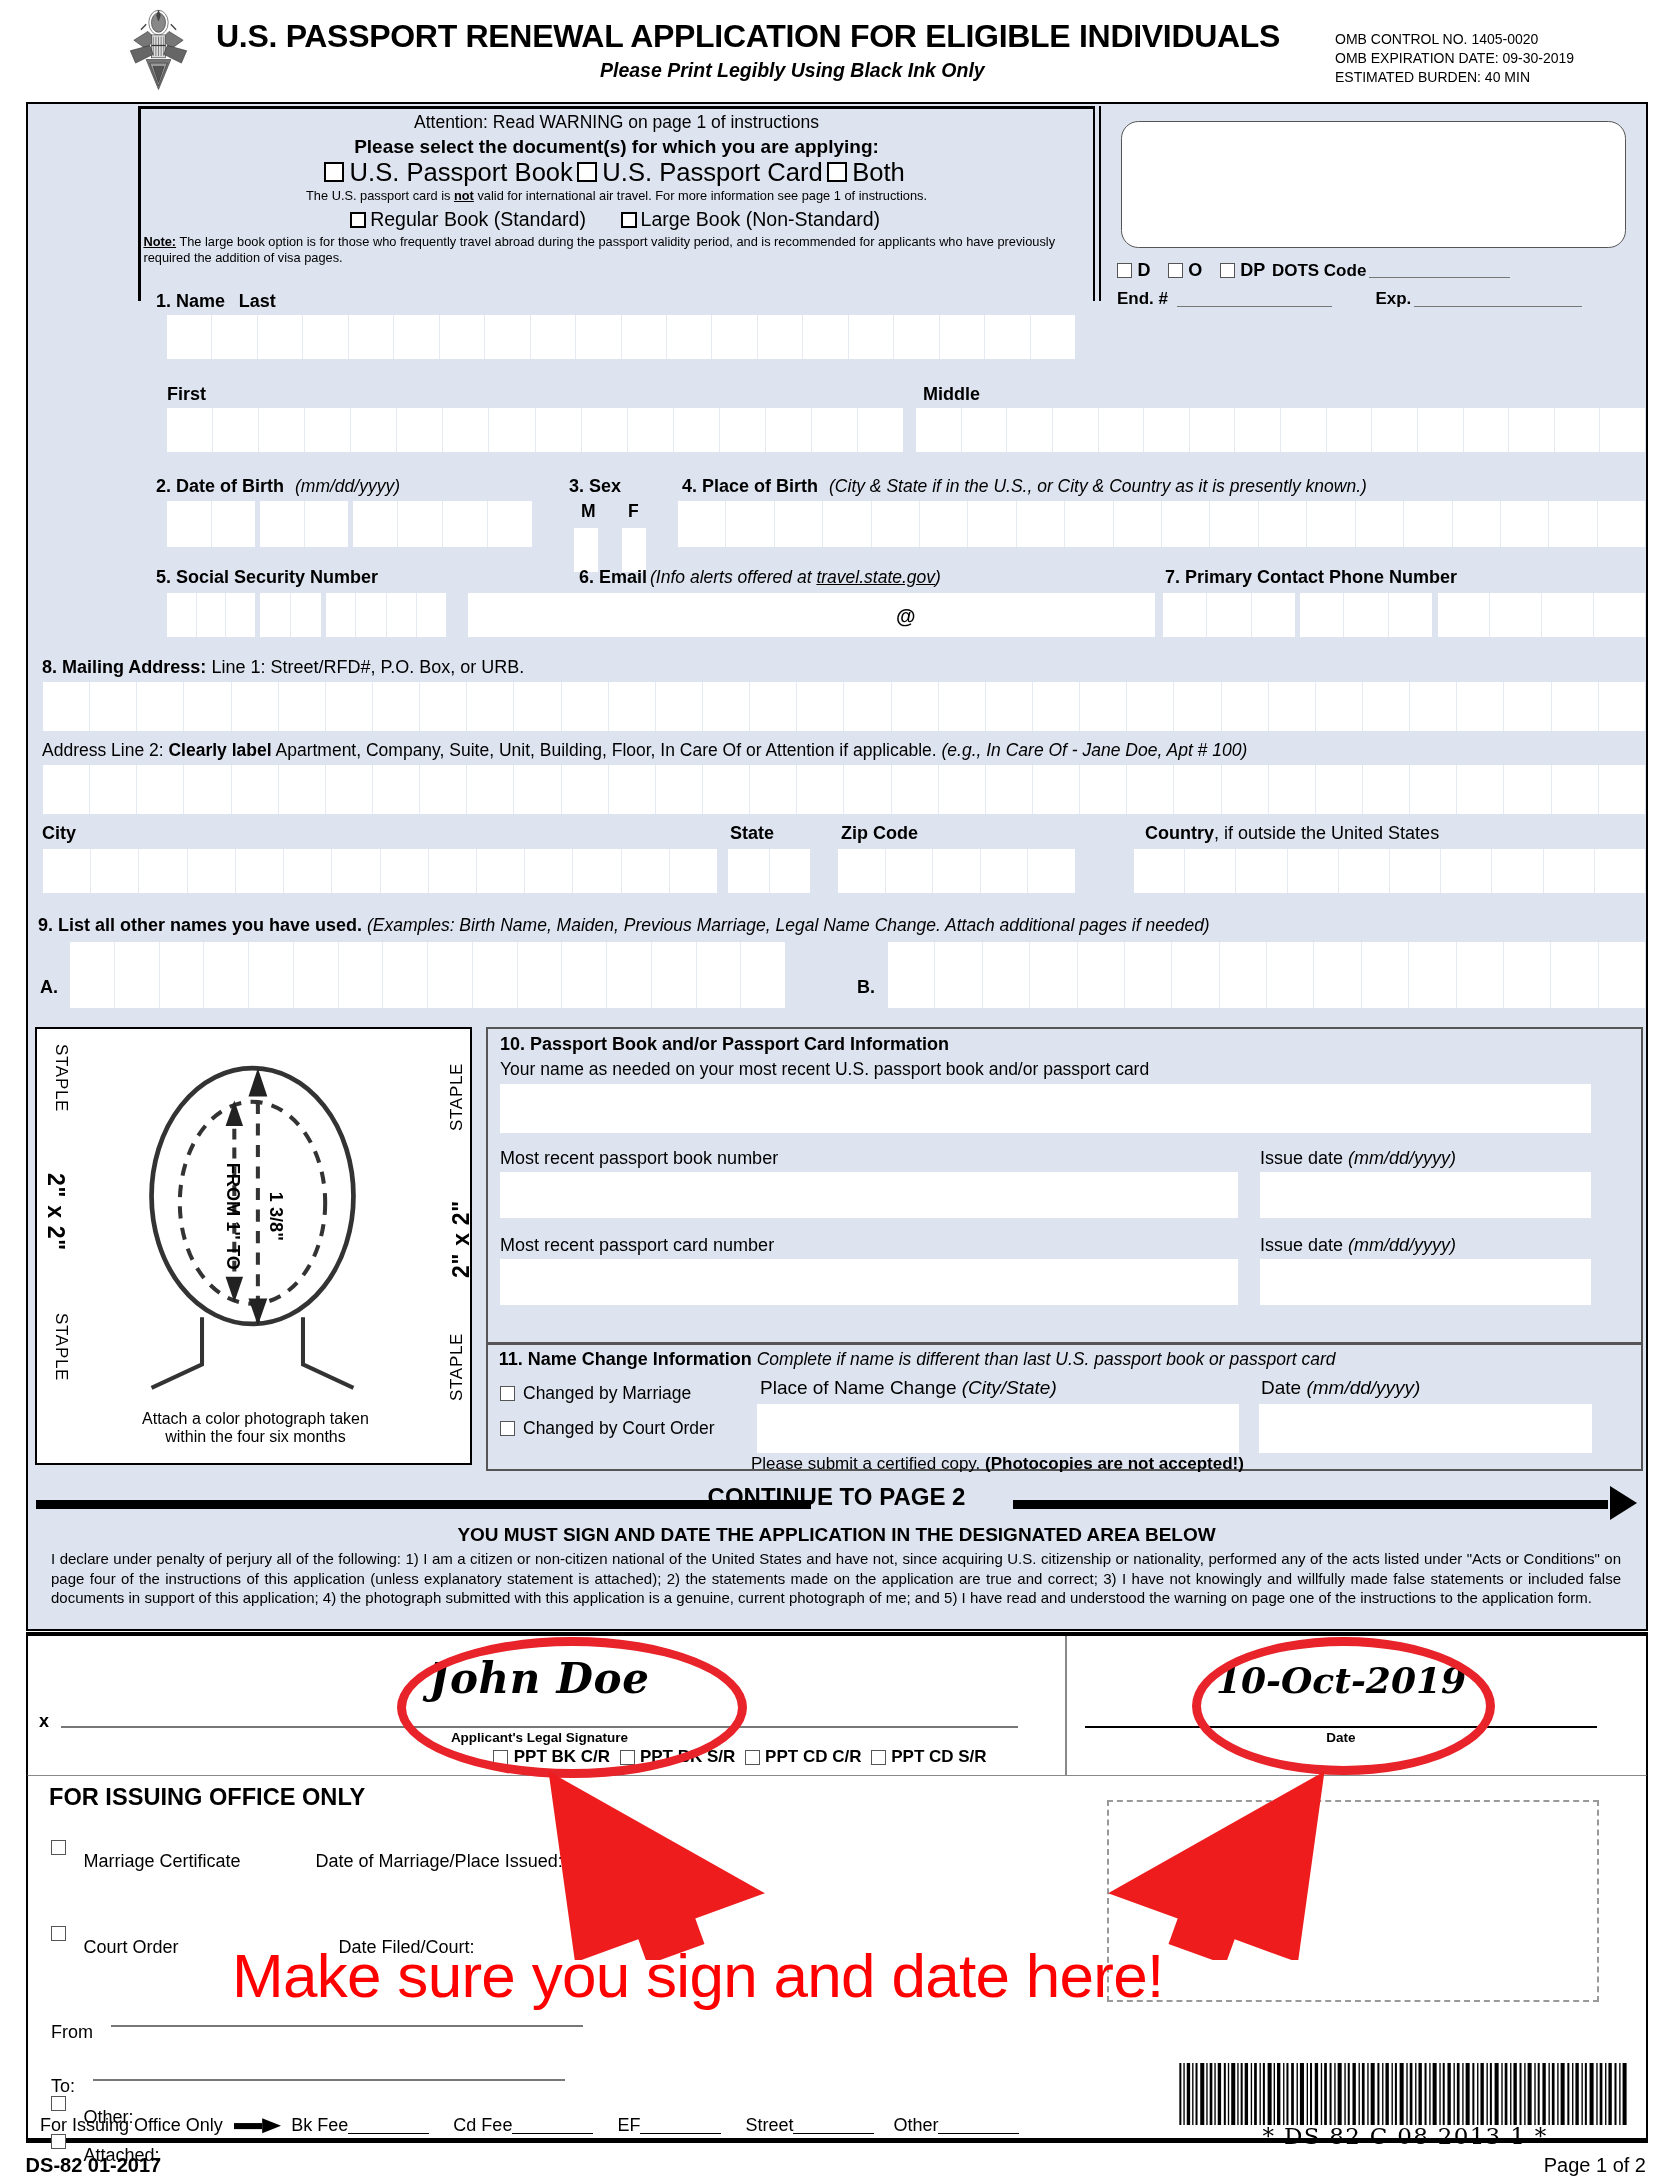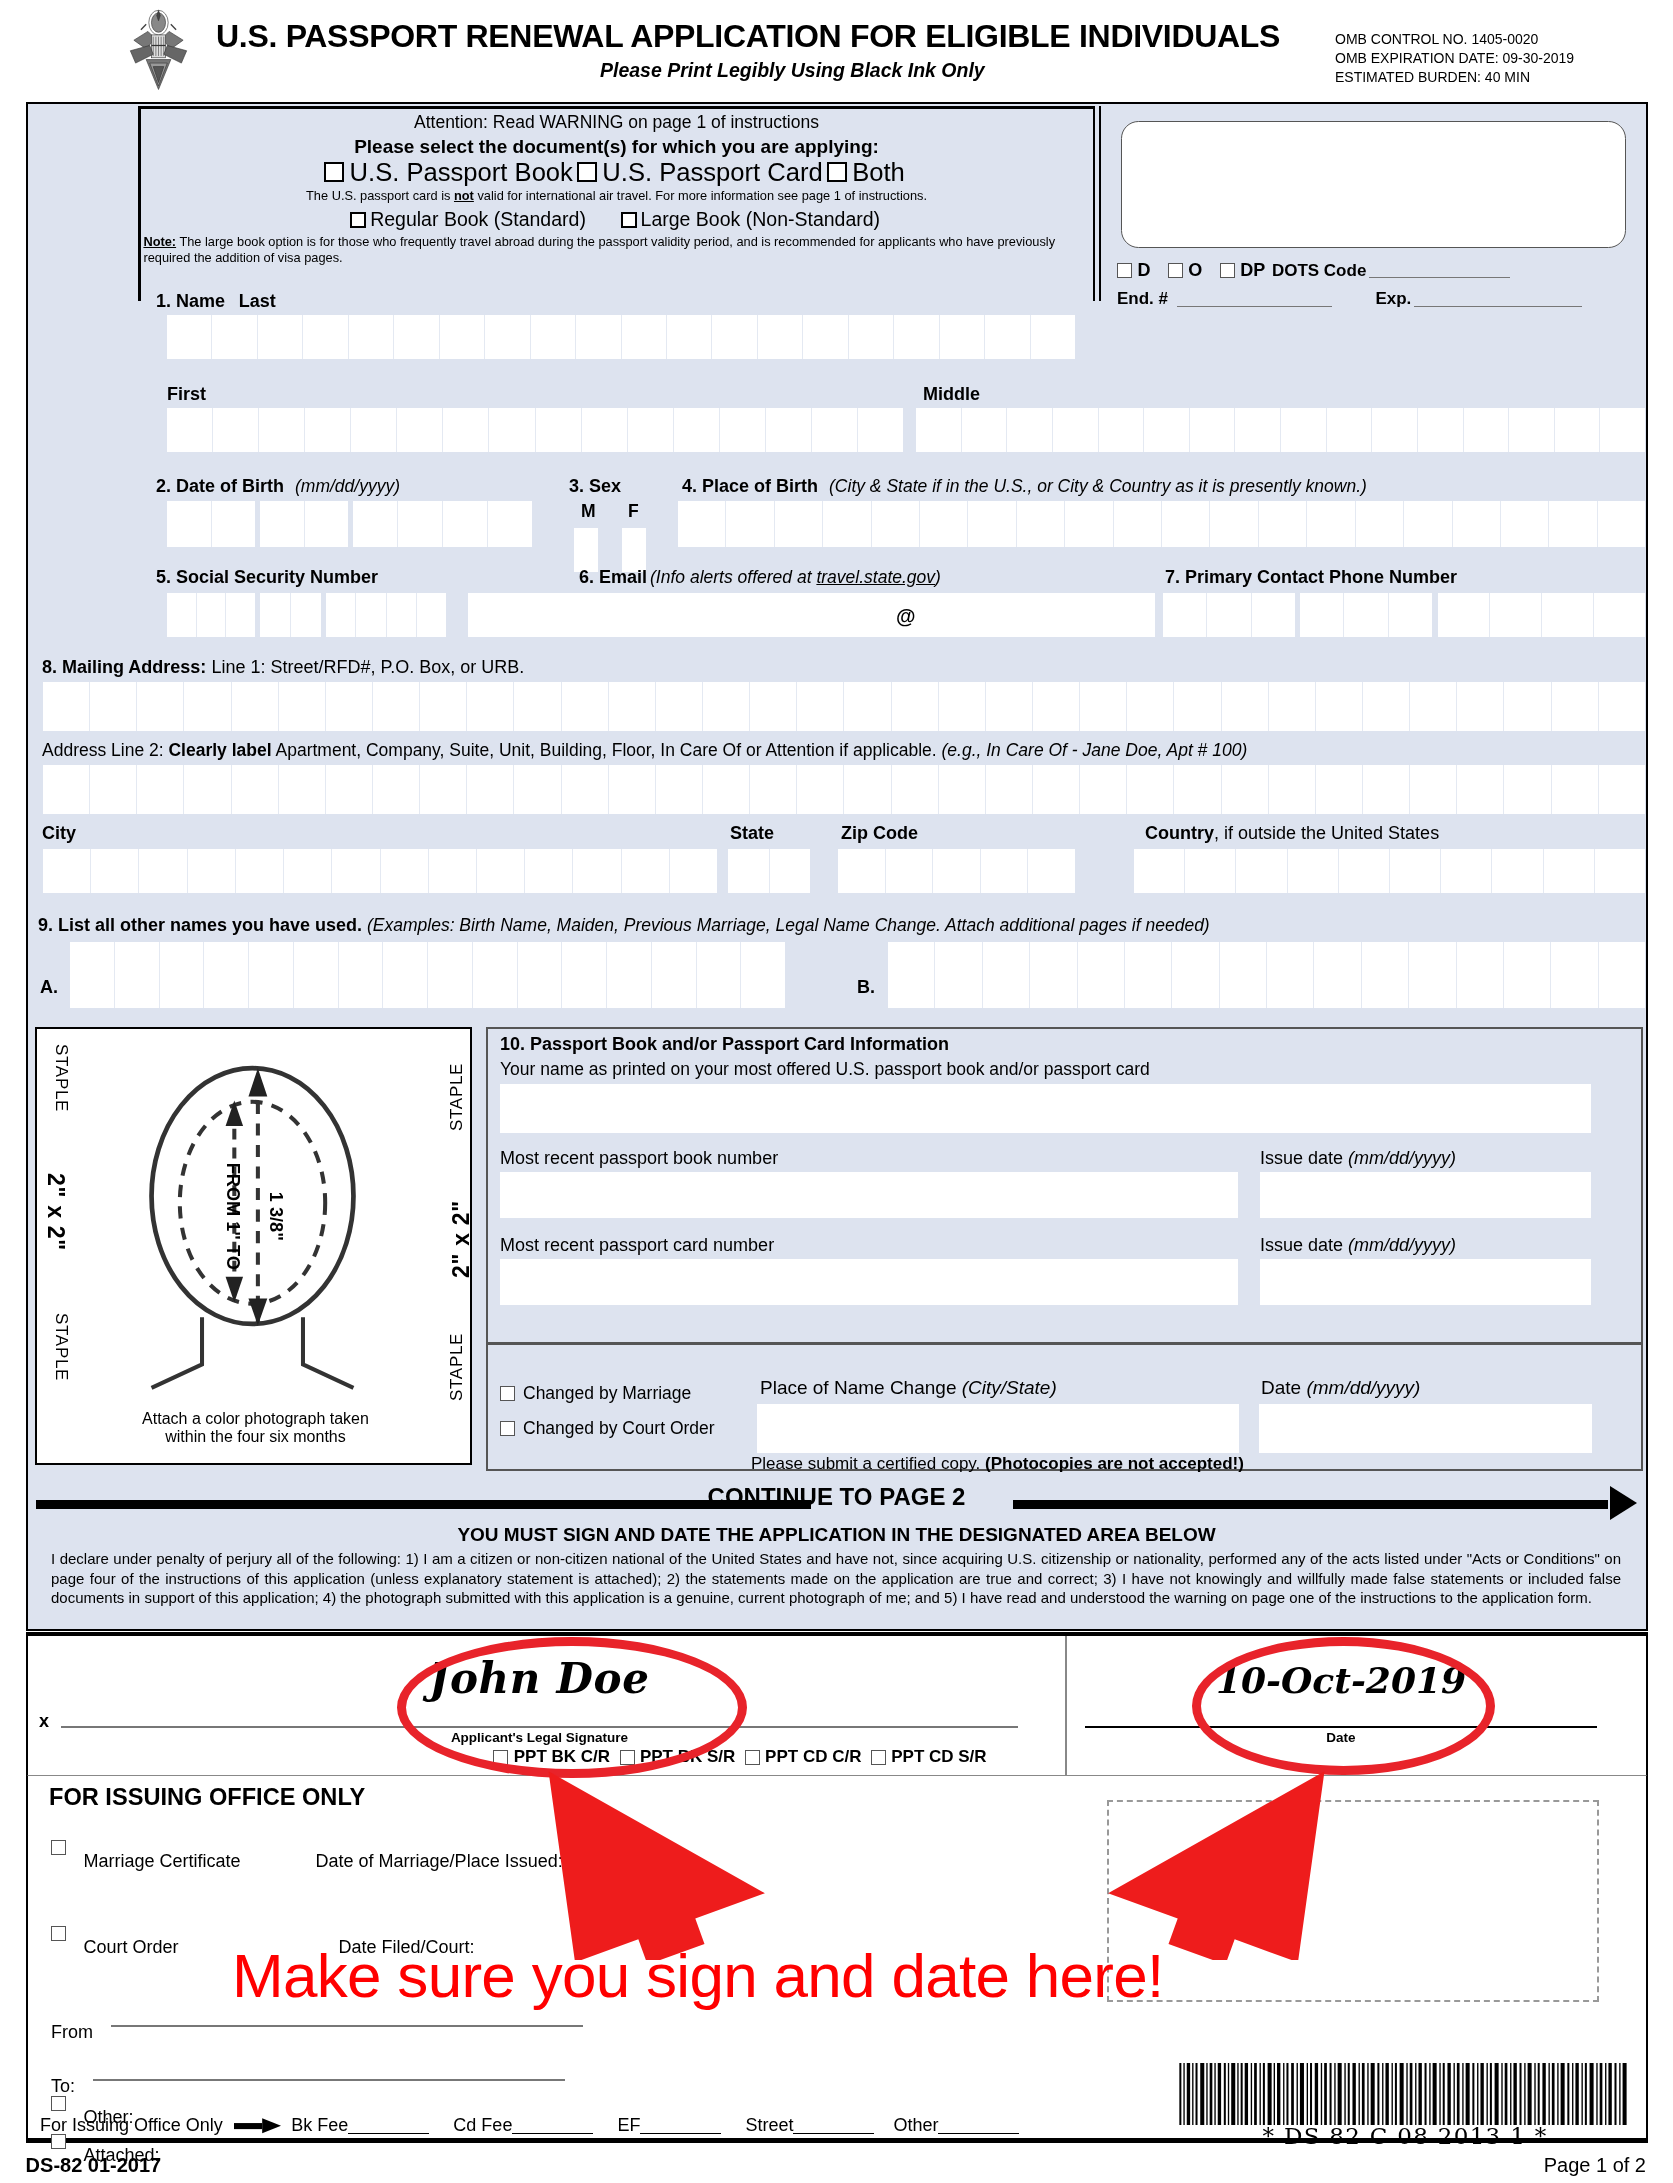--- a/index.html
+++ b/index.html
@@ -586,41 +586,44 @@
     </svg>
 
     <div class="attachtxt">
       <span>Attach a color photograph taken</span><br>
       <span>within the four six months</span>
     </div>
   </div>
 
   <div class="s10">
     <div style="position:absolute;left:12px;top:5.4px;" class="lbl">10. Passport Book and/or Passport Card Information</div>
-    <div style="position:absolute;left:12px;top:30px;font-size:17.5px;">Your name as printed on your most offered U.S. passport book and/or passport card</div>
+    <div style="position:absolute;left:12px;top:30px;font-size:17.5px;">Your name as needed on your most recent U.S. passport book and/or passport card</div>
     <div class="plain" style="position:absolute;left:12px;top:55px;width:1091px;height:49px;"></div>
 
     <div style="position:absolute;left:12px;top:119px;font-size:18px;">Most recent passport book number</div>
     <div style="position:absolute;left:772px;top:119px;font-size:18px;">
       <span>Issue date</span>
       <span style="font-style:italic;">(mm/dd/yyyy)</span>
     </div>
     <div class="plain" style="position:absolute;left:12px;top:143px;width:738px;height:46px;"></div>
     <div class="plain" style="position:absolute;left:772px;top:143px;width:331px;height:46px;"></div>
 
     <div style="position:absolute;left:12px;top:206px;font-size:18px;">Most recent passport card number</div>
     <div style="position:absolute;left:772px;top:206px;font-size:18px;">
       <span>Issue date</span>
       <span style="font-style:italic;">(mm/dd/yyyy)</span>
     </div>
     <div class="plain" style="position:absolute;left:12px;top:230px;width:738px;height:46px;"></div>
     <div class="plain" style="position:absolute;left:772px;top:230px;width:331px;height:46px;"></div>
   </div>
 
   <div class="s11">
+    <div style="position:absolute;left:10.8px;top:4px;">
+      <span class="lbl">11. Name Change Information</span><span class="lbli"> Complete if name is different than last U.S. passport book or passport card</span>
+    </div>
     <div style="position:absolute;left:12px;top:38px;display:flex;align-items:center;">
       <span class="cbS"></span>
       <span style="font-size:17.5px;margin-left:8px;">Changed by Marriage</span>
     </div>
     <div style="position:absolute;left:12px;top:73px;display:flex;align-items:center;">
       <span class="cbS"></span>
       <span style="font-size:17.5px;margin-left:8px;">Changed by Court Order</span>
     </div>
     <div style="position:absolute;left:272px;top:32px;font-size:19px;">
       <span>Place of Name Change</span>

